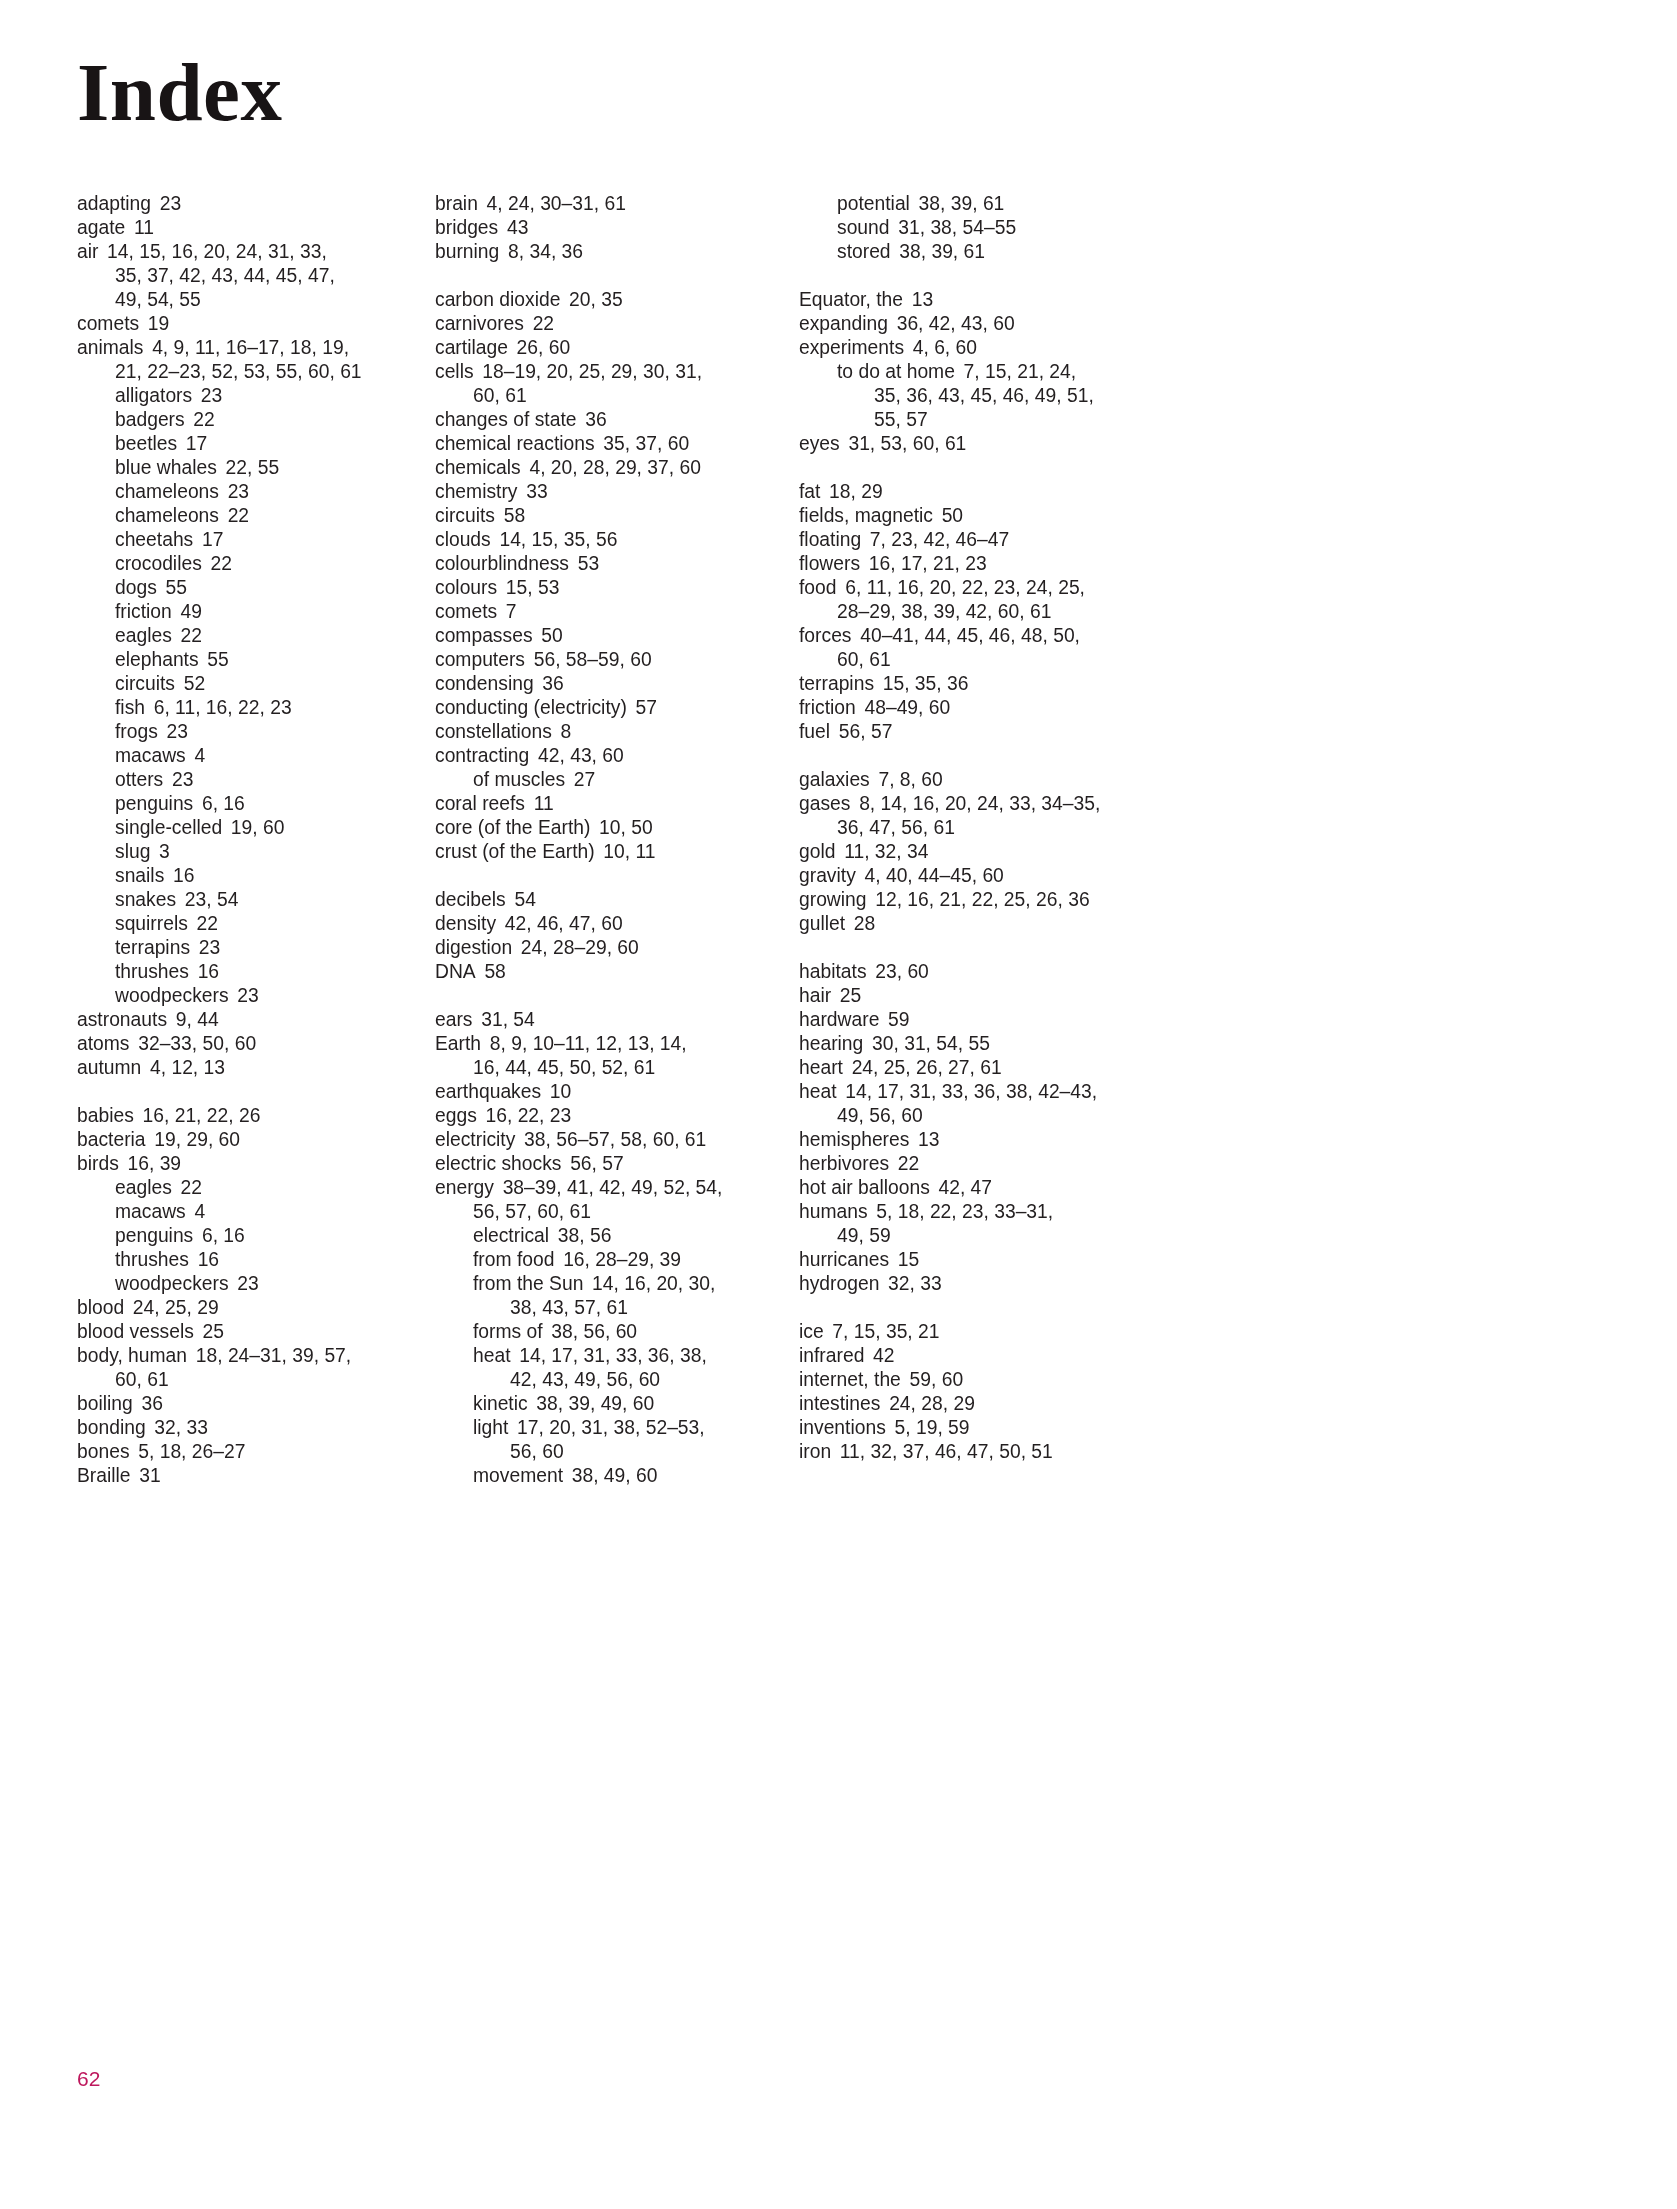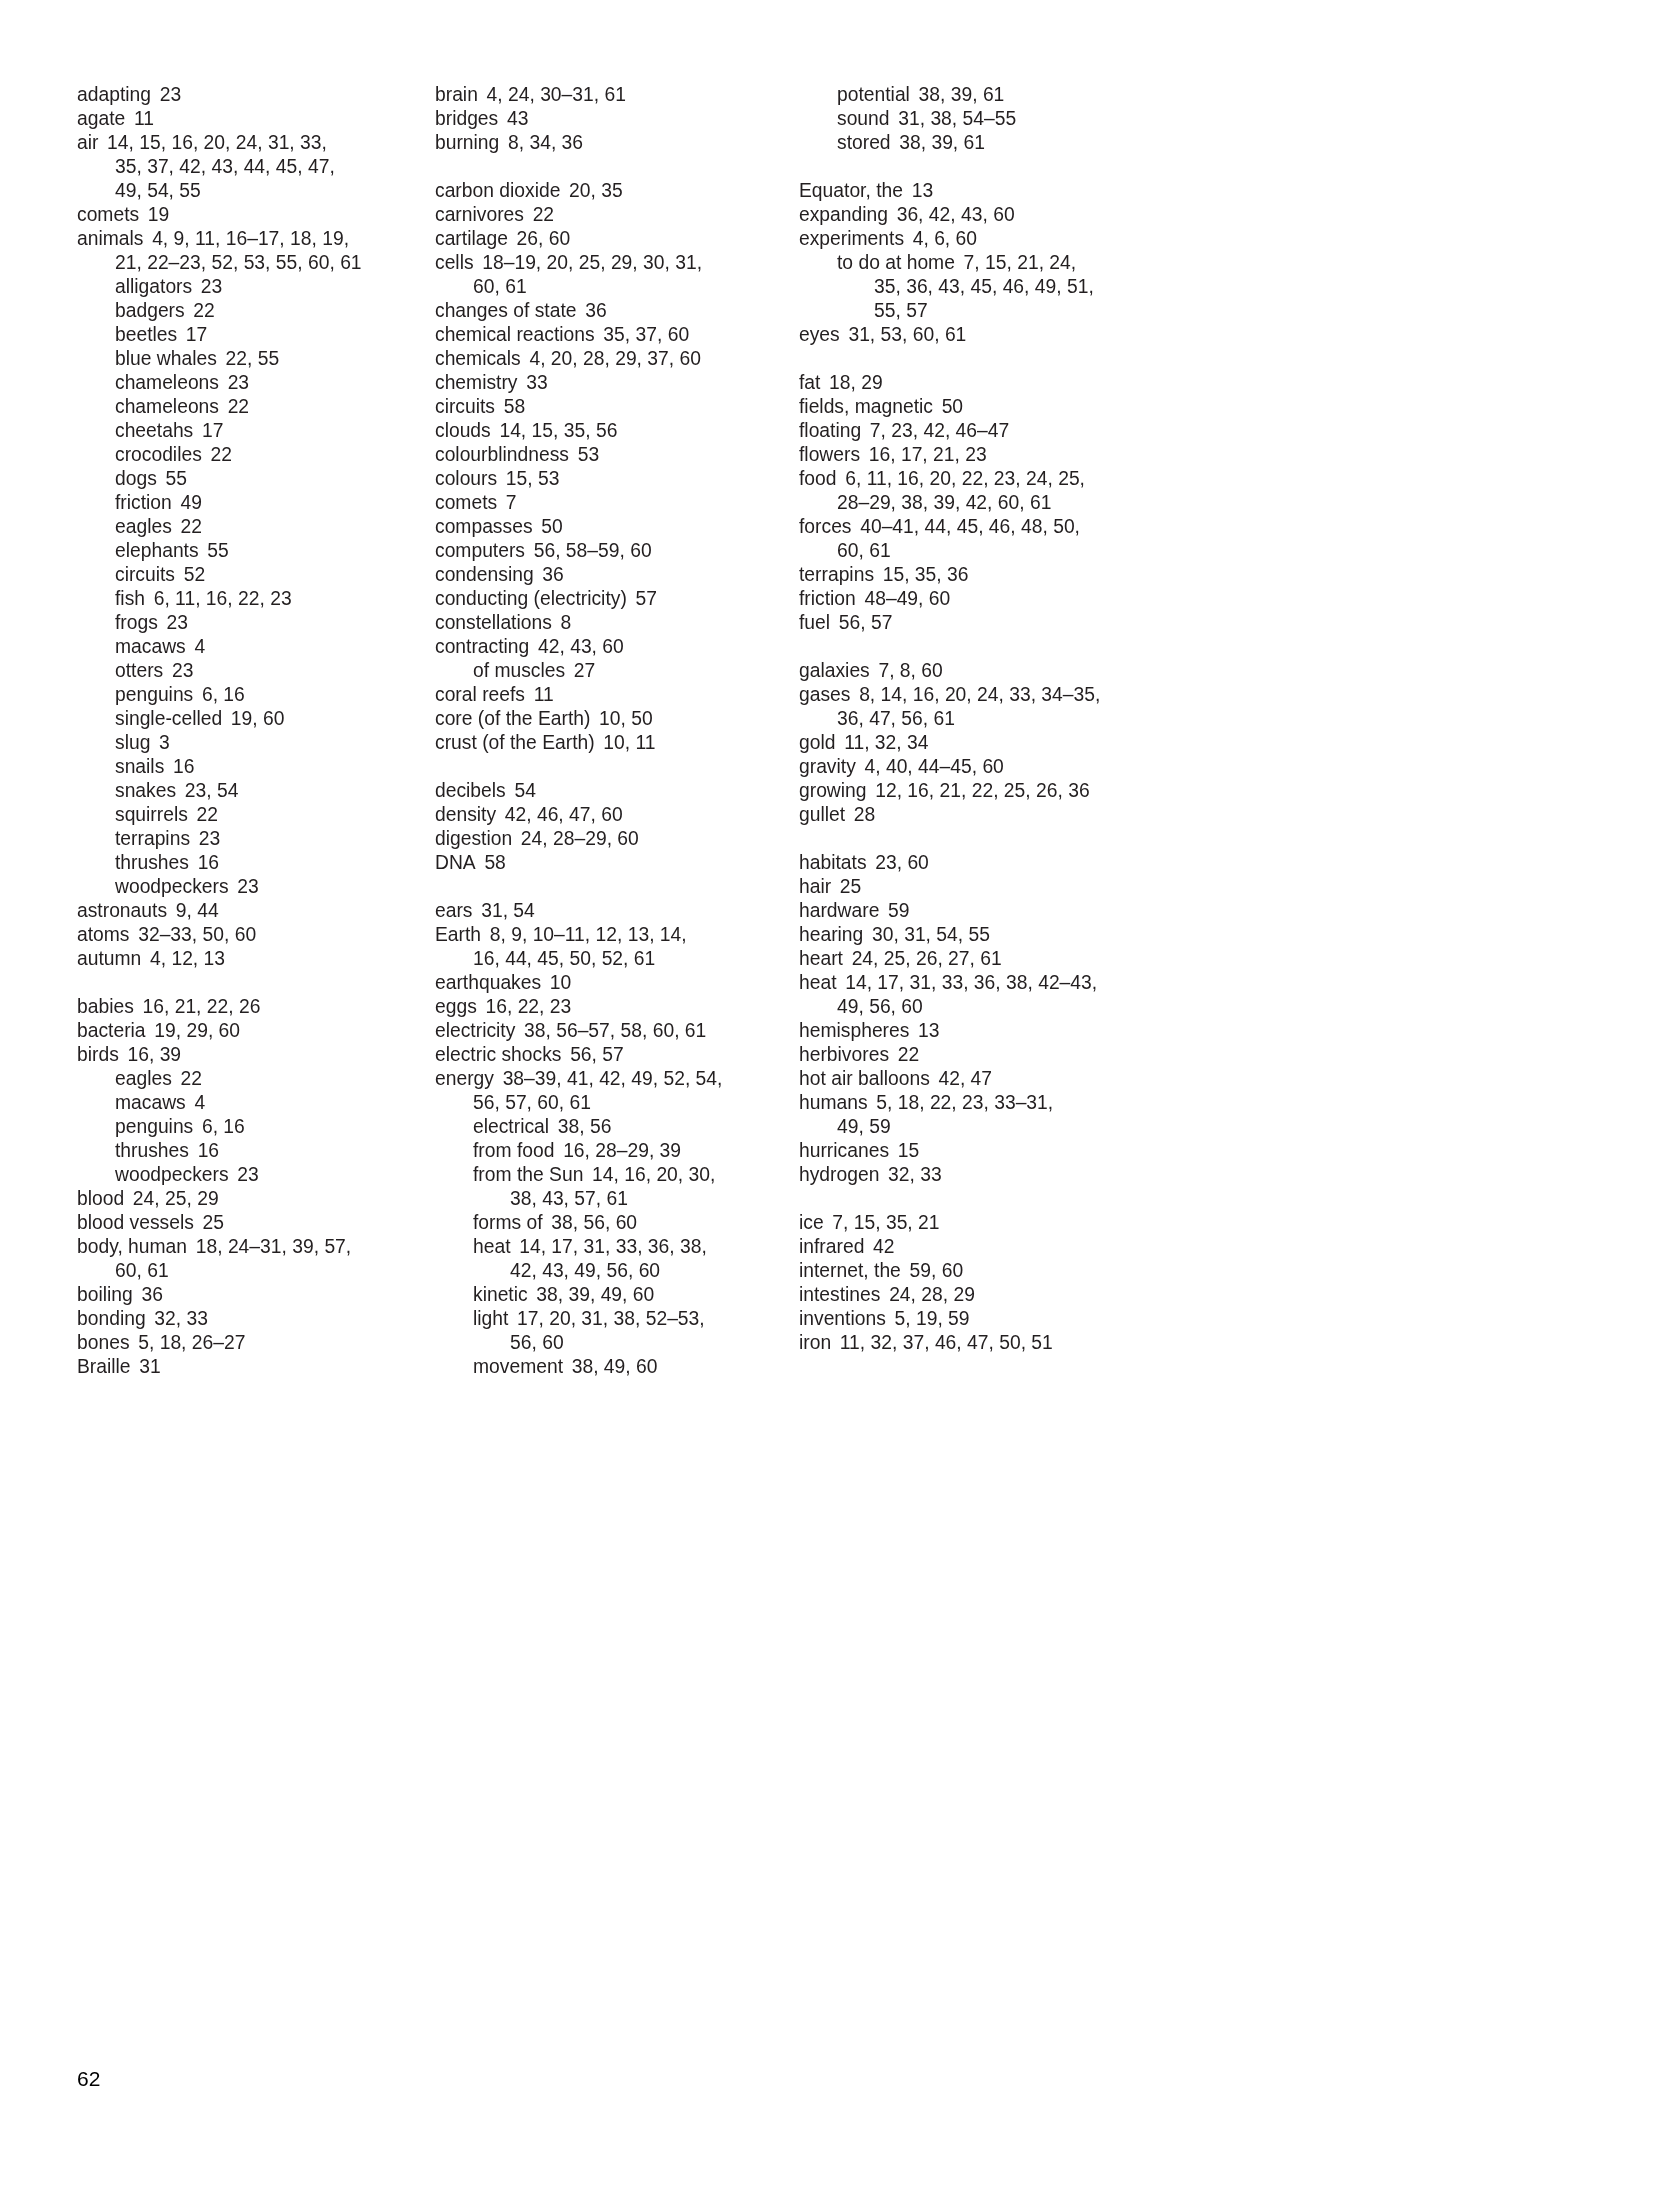--- a/index.html
+++ b/index.html
@@ -36,27 +36,28 @@
   .indent-0 { padding-left: 0; }
   .indent-1 { padding-left: 38px; }
   .indent-2 { padding-left: 75px; }
   .gap { margin-top: 24px; }
   .pages { margin-left: 0.45em; }
   .page-number {
     position: absolute;
     left: 77px;
     top: 2067px;
     font-size: 21px;
-    color: #000000;
+    color: #be185d;
   }
 </style>
 </head>
 <body>
 
 <div class="page">
+  <h1 class="title">Index</h1>
   <div class="columns">
     <div class="col col-1">
         <div class="line indent-0"><span class="term">adapting</span><span class="pages">23</span></div>
         <div class="line indent-0"><span class="term">agate</span><span class="pages">11</span></div>
         <div class="line indent-0"><span class="term">air</span><span class="pages">14, 15, 16, 20, 24, 31, 33,</span></div>
         <div class="line indent-1"><span class="pages-cont">35, 37, 42, 43, 44, 45, 47,</span></div>
         <div class="line indent-1"><span class="pages-cont">49, 54, 55</span></div>
         <div class="line indent-0"><span class="term">comets</span><span class="pages">19</span></div>
         <div class="line indent-0"><span class="term">animals</span><span class="pages">4, 9, 11, 16–17, 18, 19,</span></div>
         <div class="line indent-1"><span class="pages-cont">21, 22–23, 52, 53, 55, 60, 61</span></div>

